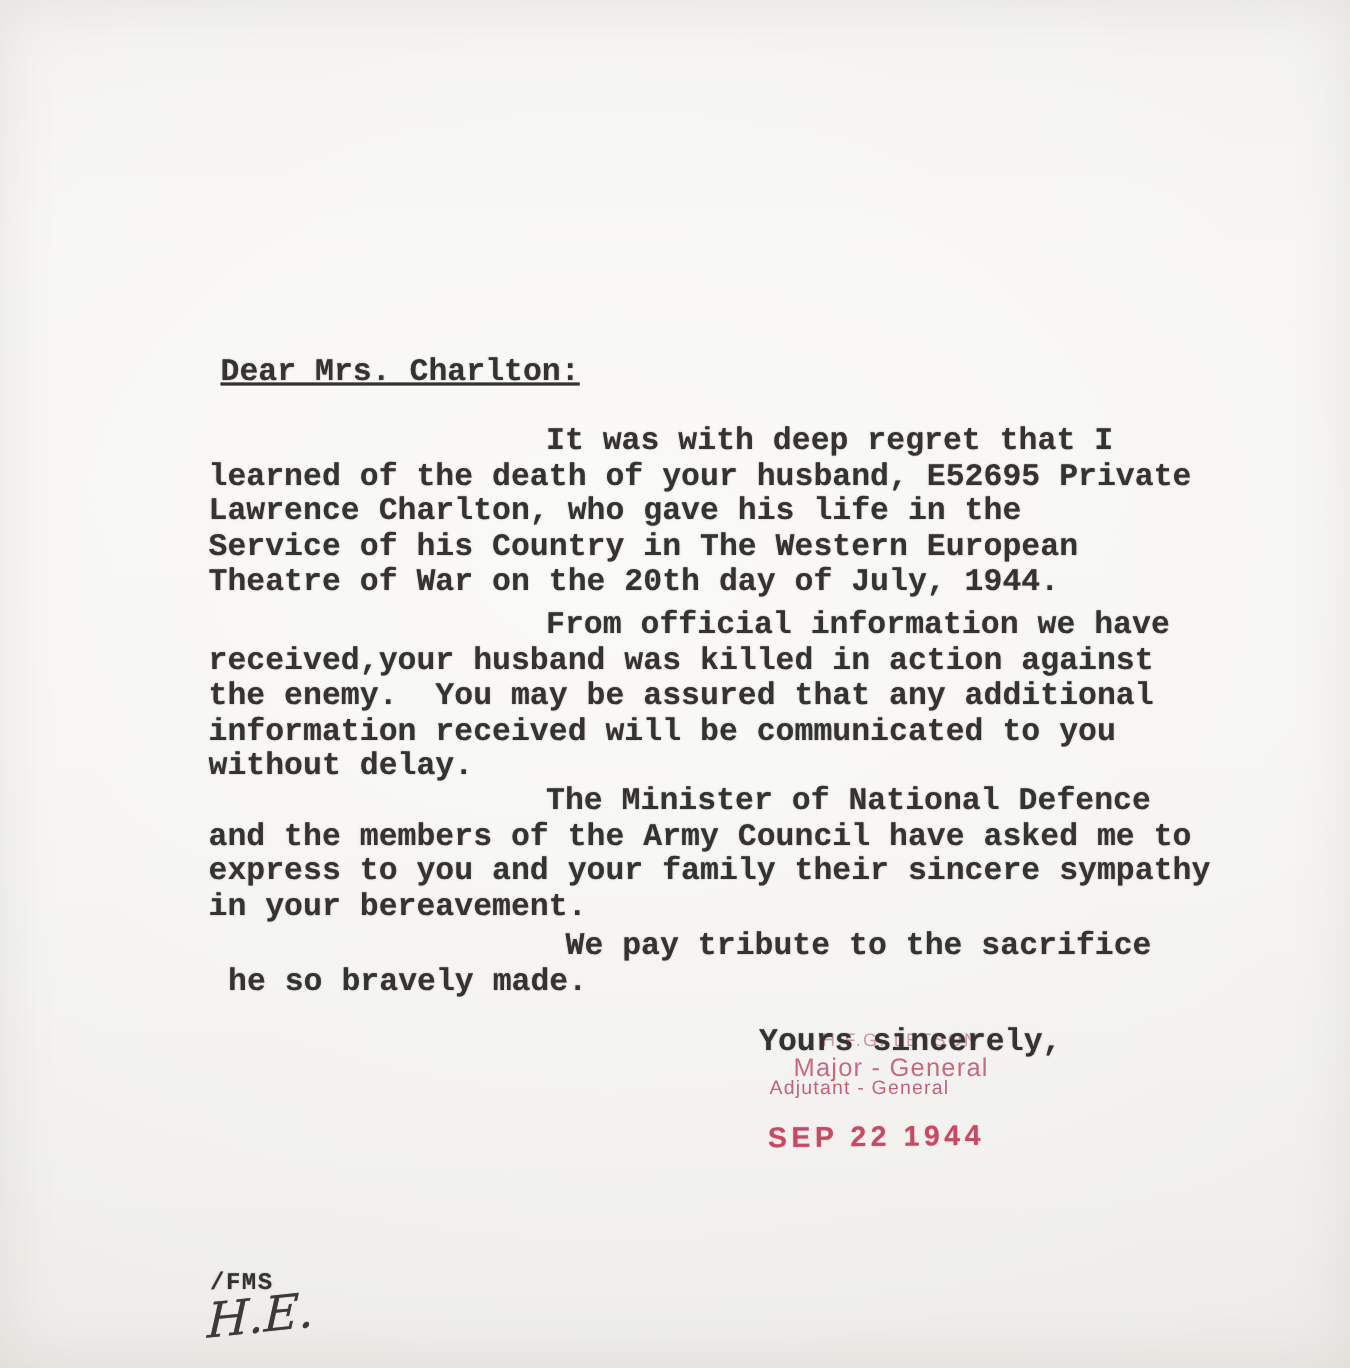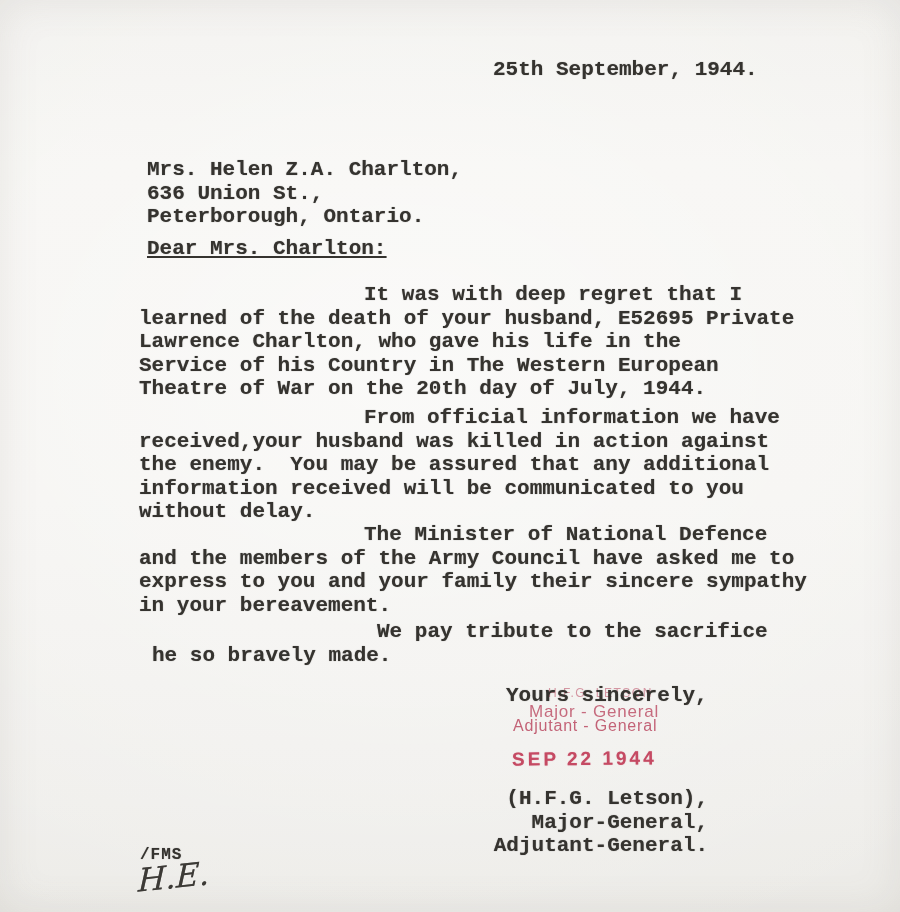--- a/index.html
+++ b/index.html
@@ -63,21 +63,21 @@
   .stamp-rank {
     left: 529px; top: 702px;
     font-size: 17px;
     letter-spacing: 0.8px;
     opacity: 0.8;
     z-index: 3;
     filter: blur(0.3px);
   }
   .stamp-title {
     left: 513px; top: 717px;
-    font-size: 16px;
+    font-size: 13px;
     letter-spacing: 0.8px;
     opacity: 0.85;
     filter: blur(0.3px);
     text-align: right;
   }
   .date-stamp {
     left: 512px; top: 748px;
     font-size: 19px;
     font-weight: 700;
     letter-spacing: 3px;
@@ -97,25 +97,21 @@
     color: #3c3a36;
     transform: rotate(-6deg) skewX(-8deg);
     text-shadow: 0 0 0.5px rgba(60,58,54,0.6);
   }
 </style>
 </head>
 <body>
 
 <div class="page">
 
-  <div class="type date-line">25th September, 1944.</div>
 
-  <div class="type recipient">Mrs. Helen Z.A. Charlton,
-636 Union St.,
-Peterborough, Ontario.</div>
 
   <div class="type salutation">Dear Mrs. Charlton:</div>
 
   <div class="type para para-1">It was with deep regret that I
 learned of the death of your husband, E52695 Private
 Lawrence Charlton, who gave his life in the
 Service of his Country in The Western European
 Theatre of War on the 20th day of July, 1944.</div>
 
   <div class="type para para-3">The Minister of National Defence
@@ -135,21 +131,18 @@
   <div class="type closing">Yours sincerely,</div>
 
   <div class="stamp stamp-name">H.F.G. LETSON</div>
 
   <div class="stamp stamp-rank">Major - General</div>
 
   <div class="stamp stamp-title">Adjutant - General</div>
 
   <div class="stamp date-stamp">SEP 22 1944</div>
 
-  <div class="type sig-block">(H.F.G. Letson),
-Major-General,
-Adjutant-General.</div>
 
   <div class="type typist">/FMS</div>
 
   <div class="handwriting">H.E.</div>
 
 </div>
 
 </body></html>

